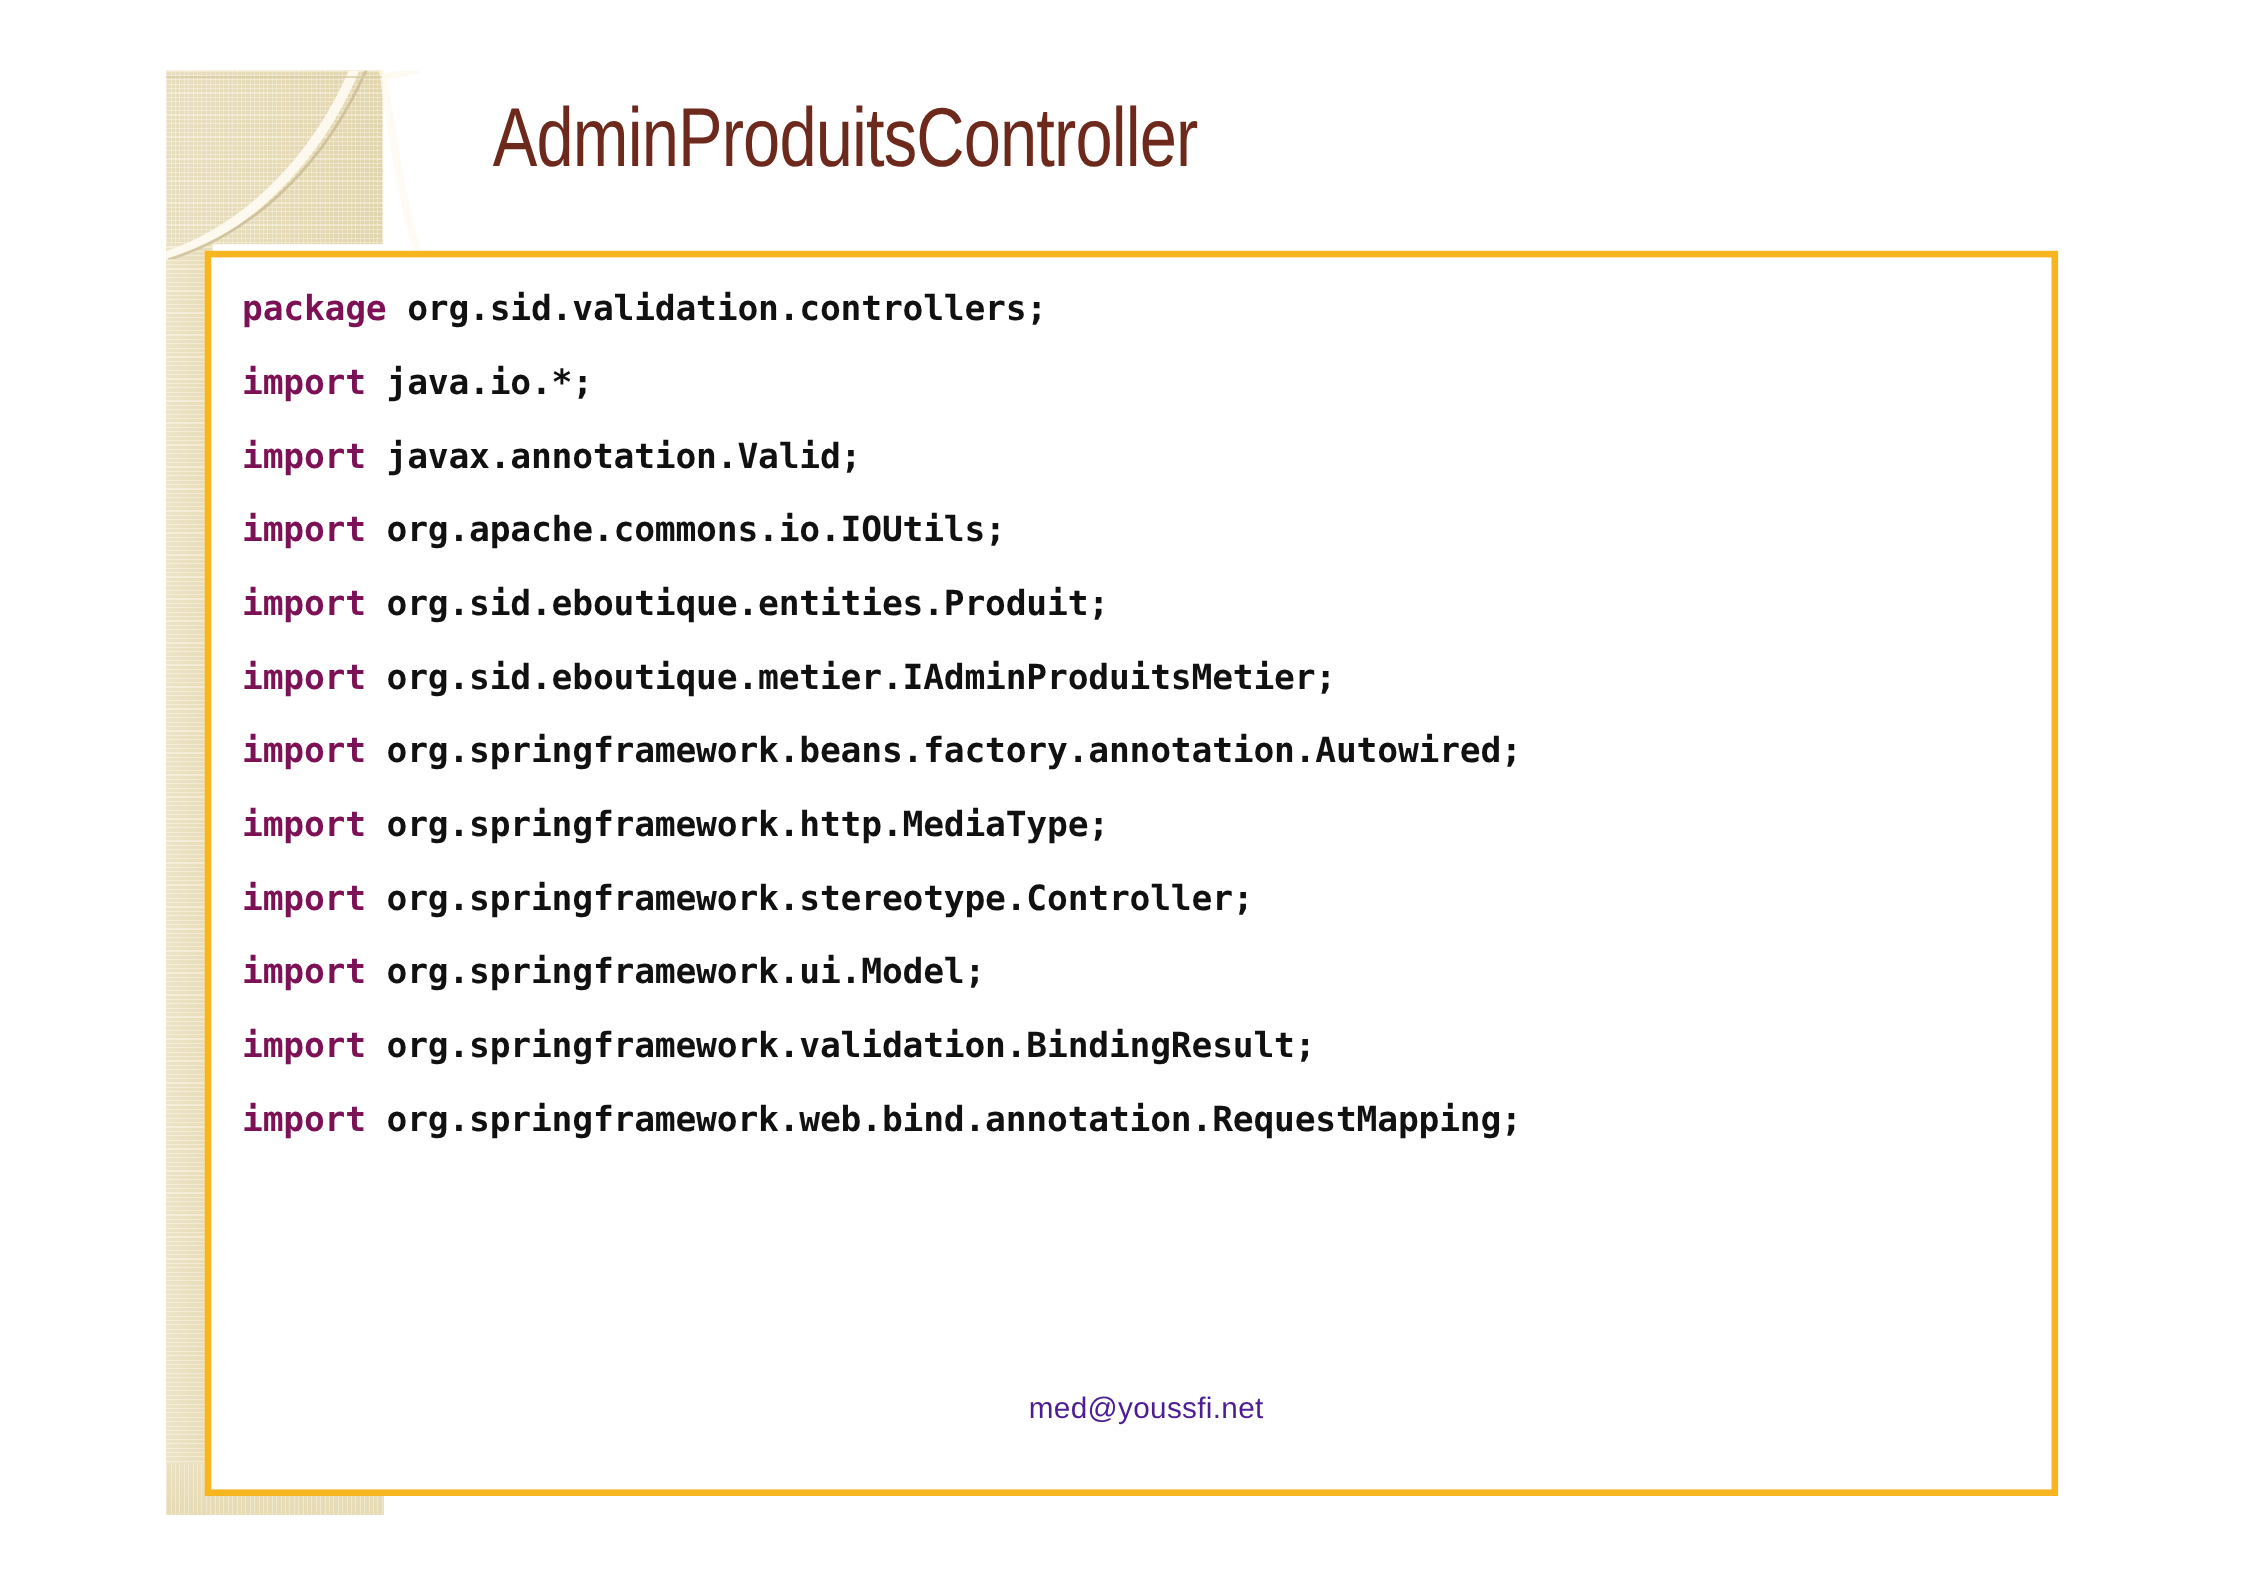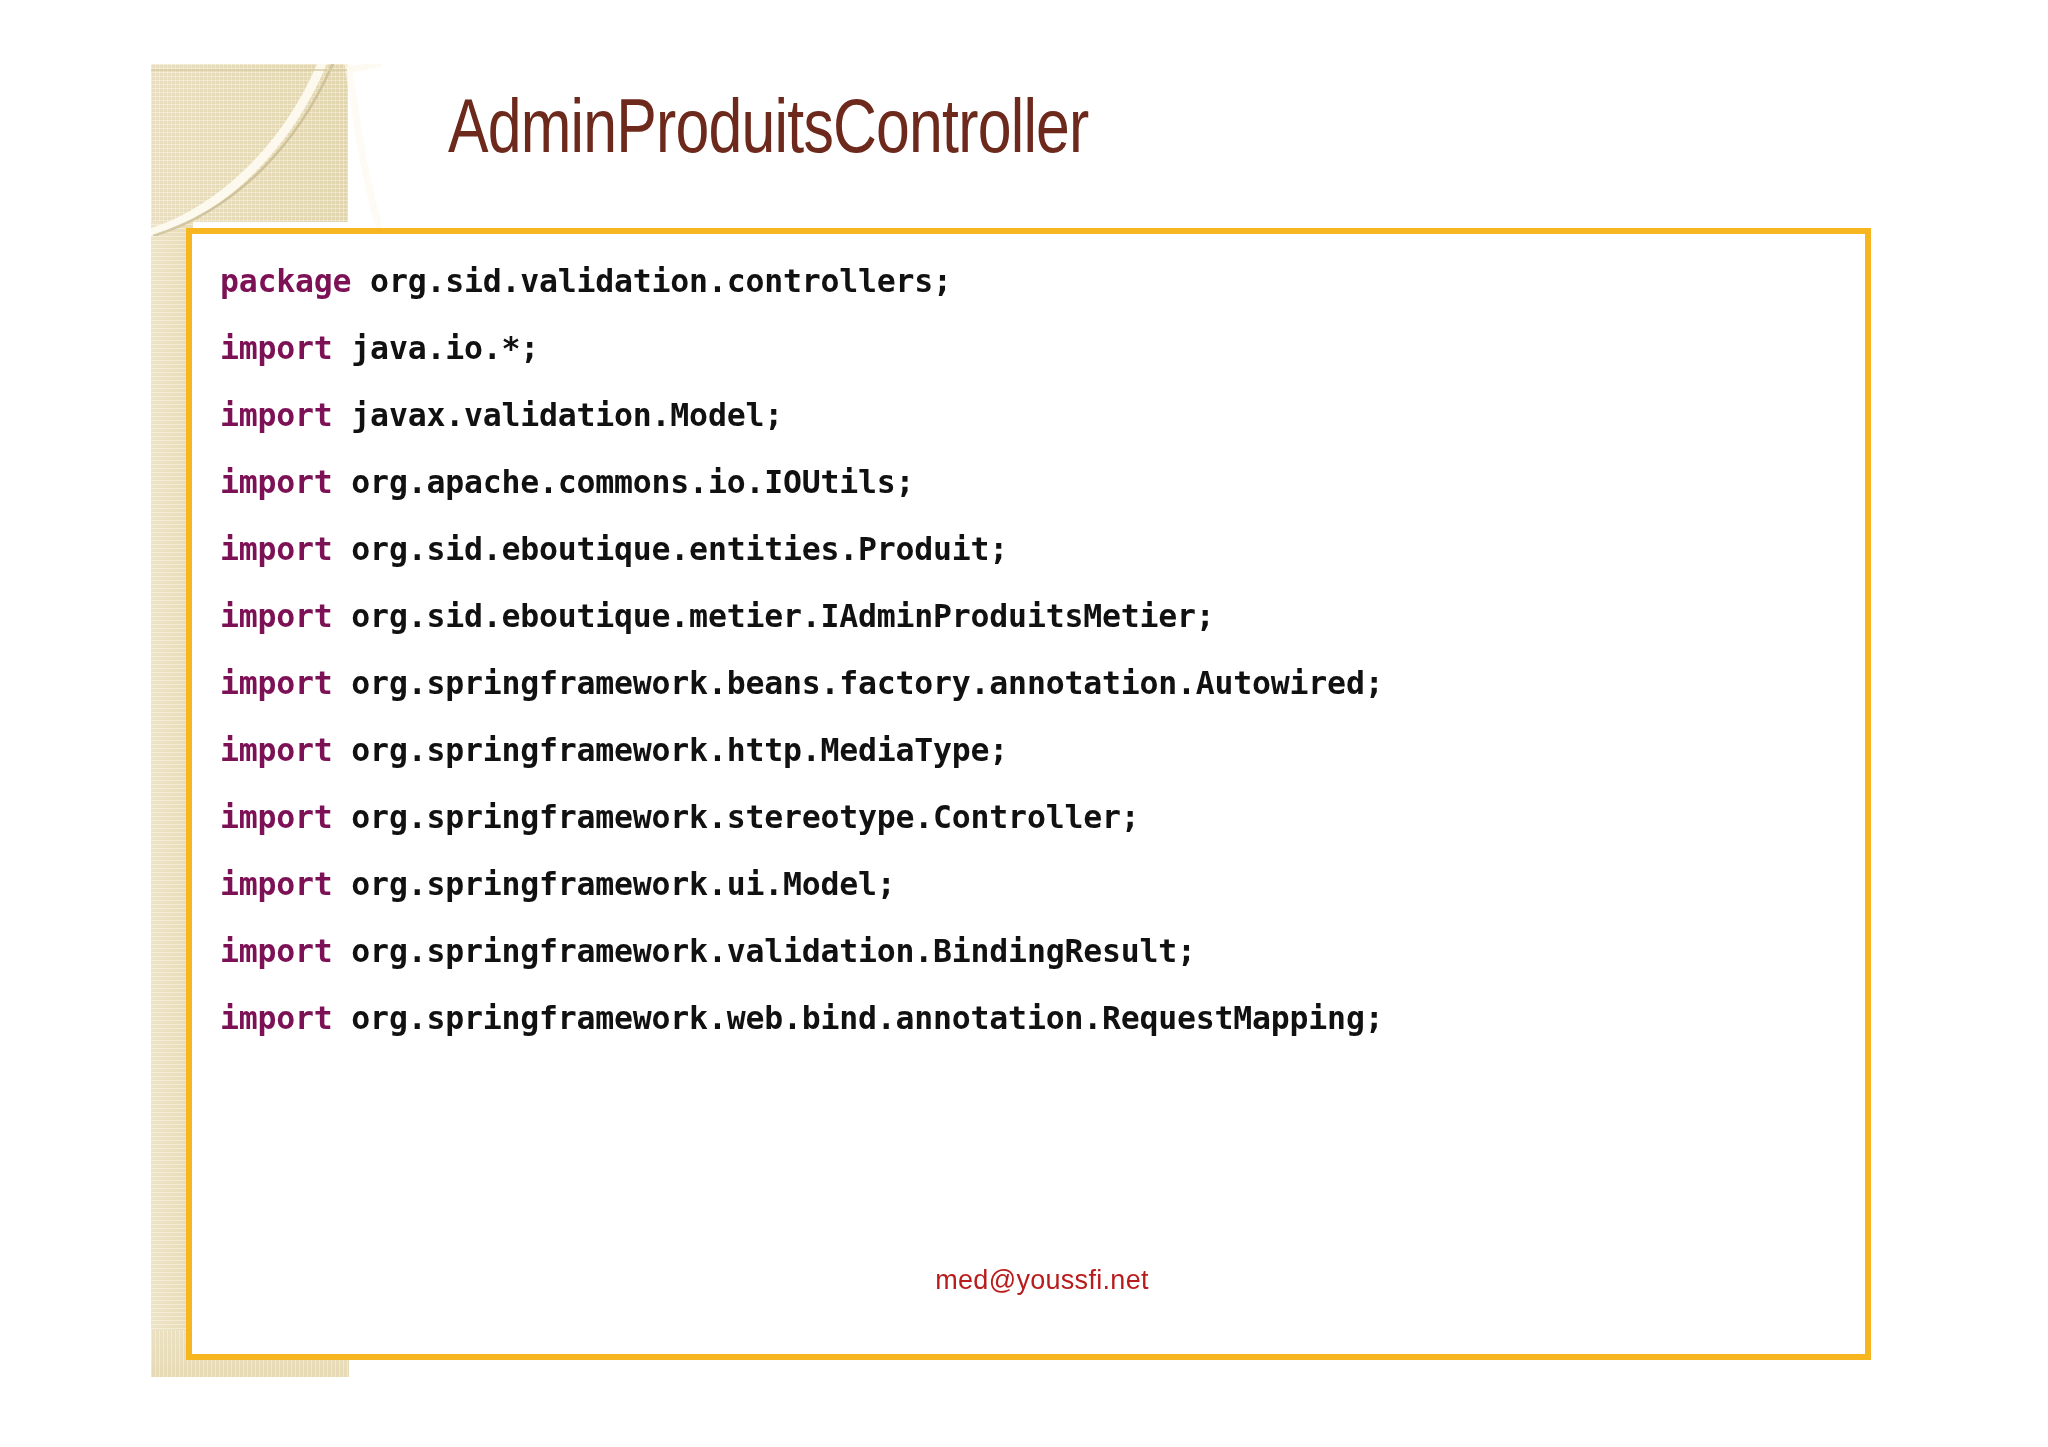--- a/index.html
+++ b/index.html
@@ -149,21 +149,21 @@
 
   
   .footer-mark {
     position: absolute;
     left: 0;
     right: 0;
     bottom: 34px;
     text-align: center;
     font-family: "Liberation Sans", sans-serif;
     font-size: 27px;
-    color: #b91c1c;
+    color: #4c1d95;
     letter-spacing: 0.3px;
     padding-left: 36px;
   }
 </style>
 </head>
 <body>
 
 <div id="slide">
 
   <div class="deco-strip"></div>
@@ -180,21 +180,21 @@
       <path d="M 196 6 C 208 4 218 2 230 0" stroke="#fdfaf0" stroke-width="6" fill="none" opacity="0.9"></path>
     </svg>
   </div>
 
   <div class="slide-title">AdminProduitsController</div>
 
   <div class="code-box">
     <div class="code-lines" id="code-lines">
         <div class="code-line"><span class="kw">package</span><span> org.sid.validation.controllers;</span></div>
         <div class="code-line"><span class="kw">import</span><span> java.io.*;</span></div>
-        <div class="code-line"><span class="kw">import</span><span> javax.validation.Model;</span></div>
+        <div class="code-line"><span class="kw">import</span><span> javax.annotation.Valid;</span></div>
         <div class="code-line"><span class="kw">import</span><span> org.apache.commons.io.IOUtils;</span></div>
         <div class="code-line"><span class="kw">import</span><span> org.sid.eboutique.entities.Produit;</span></div>
         <div class="code-line"><span class="kw">import</span><span> org.sid.eboutique.metier.IAdminProduitsMetier;</span></div>
         <div class="code-line"><span class="kw">import</span><span> org.springframework.beans.factory.annotation.Autowired;</span></div>
         <div class="code-line"><span class="kw">import</span><span> org.springframework.http.MediaType;</span></div>
         <div class="code-line"><span class="kw">import</span><span> org.springframework.stereotype.Controller;</span></div>
         <div class="code-line"><span class="kw">import</span><span> org.springframework.ui.Model;</span></div>
         <div class="code-line"><span class="kw">import</span><span> org.springframework.validation.BindingResult;</span></div>
         <div class="code-line"><span class="kw">import</span><span> org.springframework.web.bind.annotation.RequestMapping;</span></div>
       </div>

